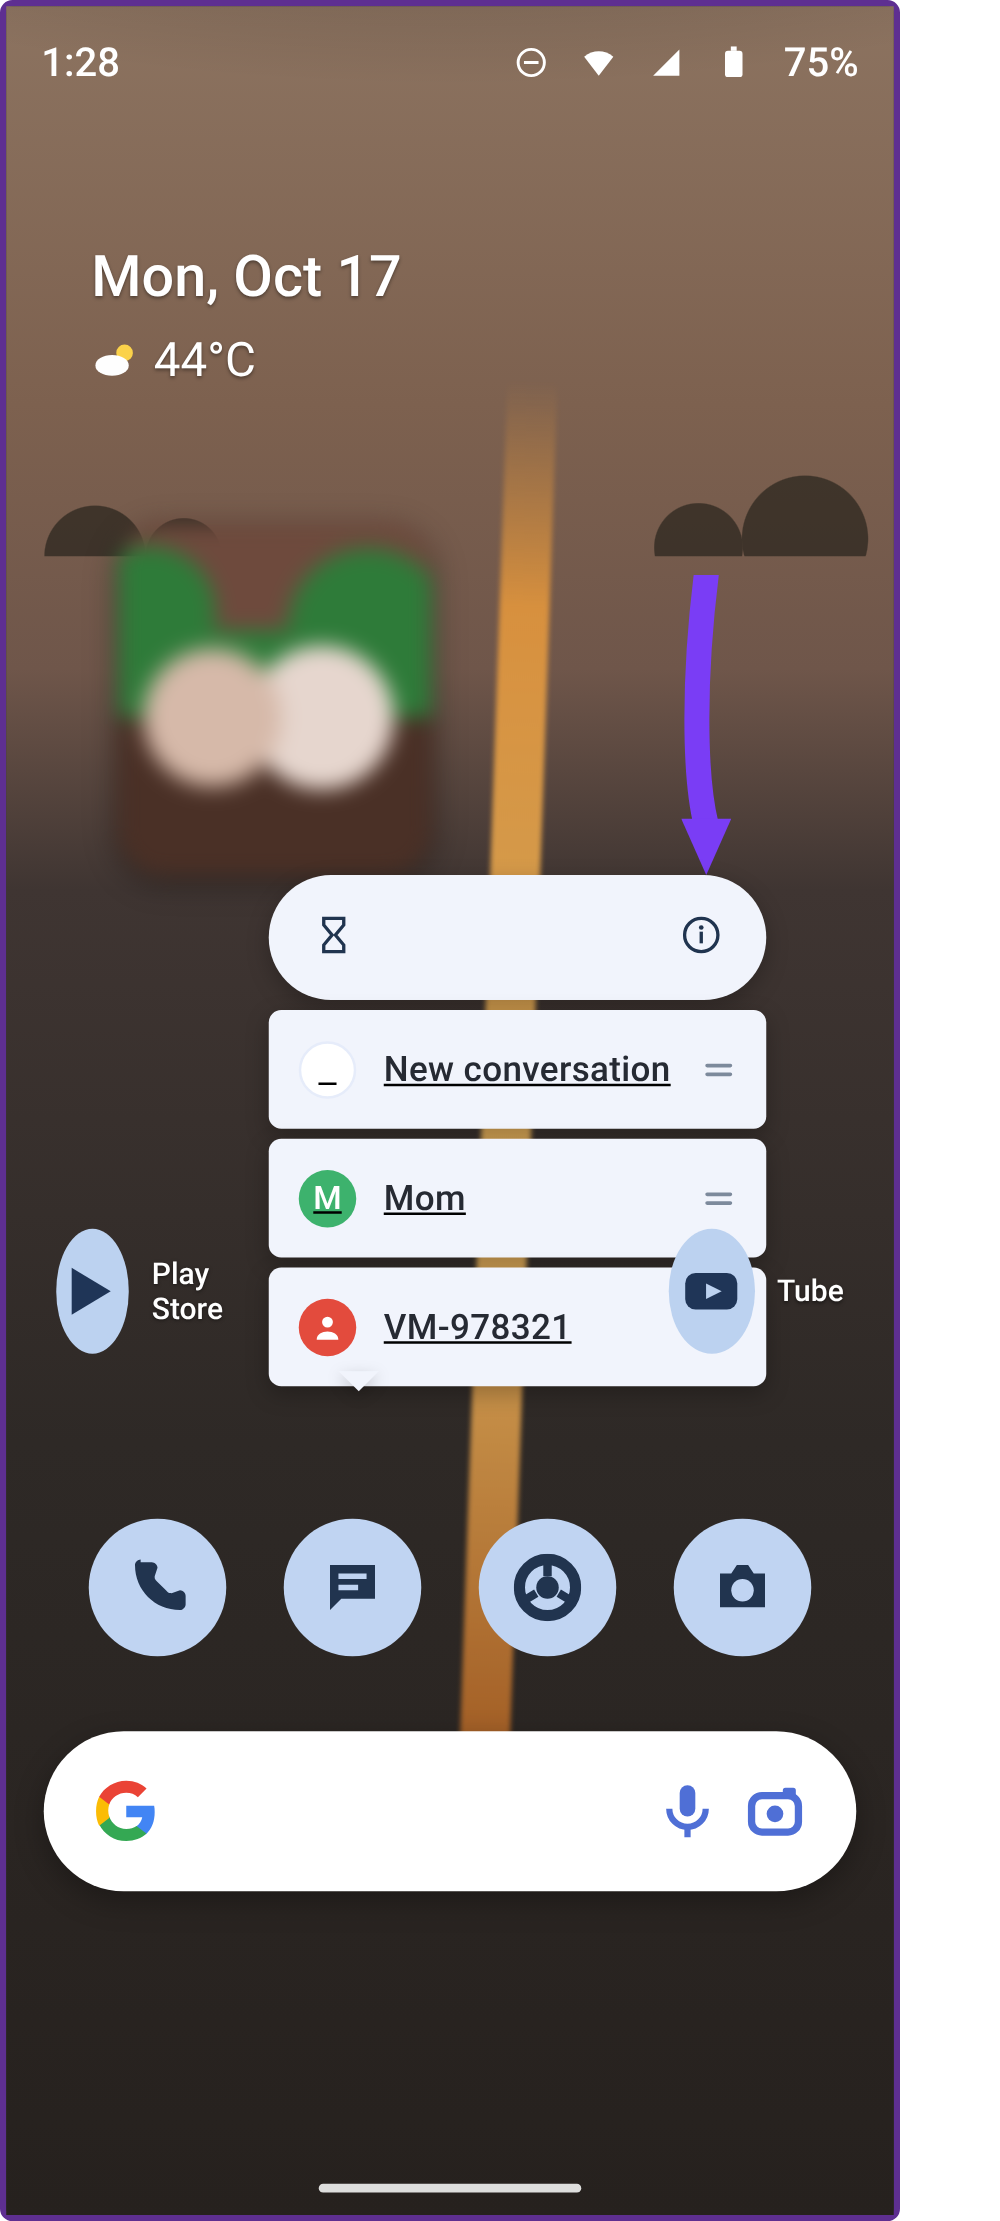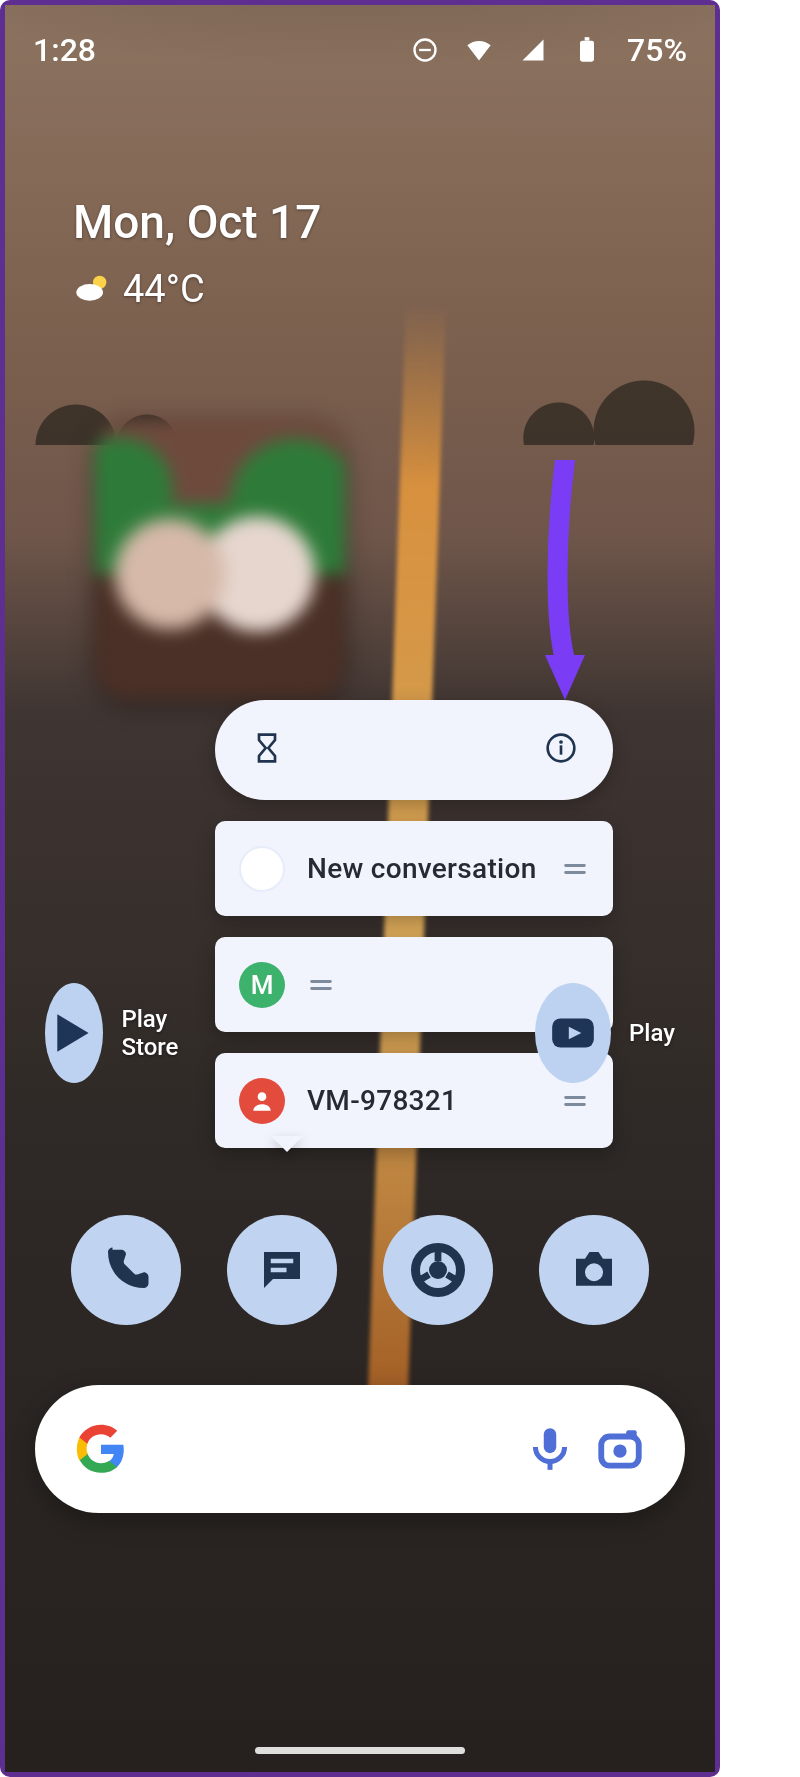--- a/index.html
+++ b/index.html
@@ -45,21 +45,21 @@
       radial-gradient(circle at 80% 30%, #2e7b39 0 60px, transparent 70px),
       radial-gradient(circle at 10% 25%, #2e7b39 0 50px, transparent 55px),
       linear-gradient(#6e4a3d 0 30%, #2e7b39 30% 55%, #4a3026 55% 100%);
     filter: blur(8px);
     box-shadow: 0 4px 18px rgba(0,0,0,.5);
   }
   
   .arrow { position:absolute; top:455px; left:540px; width:40px; height:240px; }
   .arrow svg { width:100%; height:100%; }
   
-  .popup { position:absolute; top:695px; left:210px; width:398px; display:flex; flex-direction:column; gap:21px; }
+  .popup { position:absolute; top:695px; left:210px; width:398px; display:flex; flex-direction:column; gap:8px;text-decoration:underline; }
   .popup .top {
     background:#f1f4fc; border-radius:56px; height:100px; display:flex; align-items:center; justify-content:space-between; padding:0 36px;
     box-shadow:0 6px 18px rgba(0,0,0,.25);
   }
   .popup .top svg { width:32px; height:32px; }
   .popup .row {
     background:#f1f4fc; height:95px; display:flex; align-items:center; gap:22px; padding:0 24px;
     box-shadow:0 6px 18px rgba(0,0,0,.25);
   }
   .popup .row:first-of-type { border-radius:44px 44px 10px 10px; }
@@ -159,20 +159,21 @@
     <div class="row">
       <span class="badge plus-badge">+</span>
       <span class="label">New conversation</span>
       <svg class="drag" viewBox="0 0 24 24">
           <path d="M4 9h16M4 15h16" stroke="#20344f" stroke-width="2.5" stroke-linecap="round"></path>
         </svg>
     </div>
 
     <div class="row">
       <span class="badge green-badge">M</span>
+      <span class="label">Mom</span>
       <svg class="drag" viewBox="0 0 24 24">
           <path d="M4 9h16M4 15h16" stroke="#20344f" stroke-width="2.5" stroke-linecap="round"></path>
         </svg>
     </div>
 
 
     <div class="row">
       <span class="badge red-badge">
         <svg viewBox="0 0 24 24" width="26" height="26" fill="#fff">
             <circle cx="12" cy="8" r="4"></circle>
@@ -197,21 +198,21 @@
       </span>
       <span class="name">Play Store</span>
     </div>
     <div class="app">
       <span class="circ">
         <svg viewBox="0 0 24 24">
             <rect x="2" y="5" width="20" height="14" rx="4"></rect>
             <path d="M10 9l6 3-6 3z" fill="#bcd2f0"></path>
           </svg>
       </span>
-      <span class="name">Play</span>
+      <span class="name">Tube</span>
     </div>
   </div>
 
   <div class="dock">
     <span class="dcirc">
       <svg viewBox="0 0 24 24">
           <path d="M6 2c-1 0-2 1-2 2 0 9 7 16 16 16 1 0 2-1 2-2v-3c0-1-1-2-2-2l-3 1c-1 0-1 0-2-1l-3-3c-1-1-1-1-1-2l1-3c0-1-1-2-2-2H6z"></path>
         </svg>
     </span>
     <span class="dcirc">

